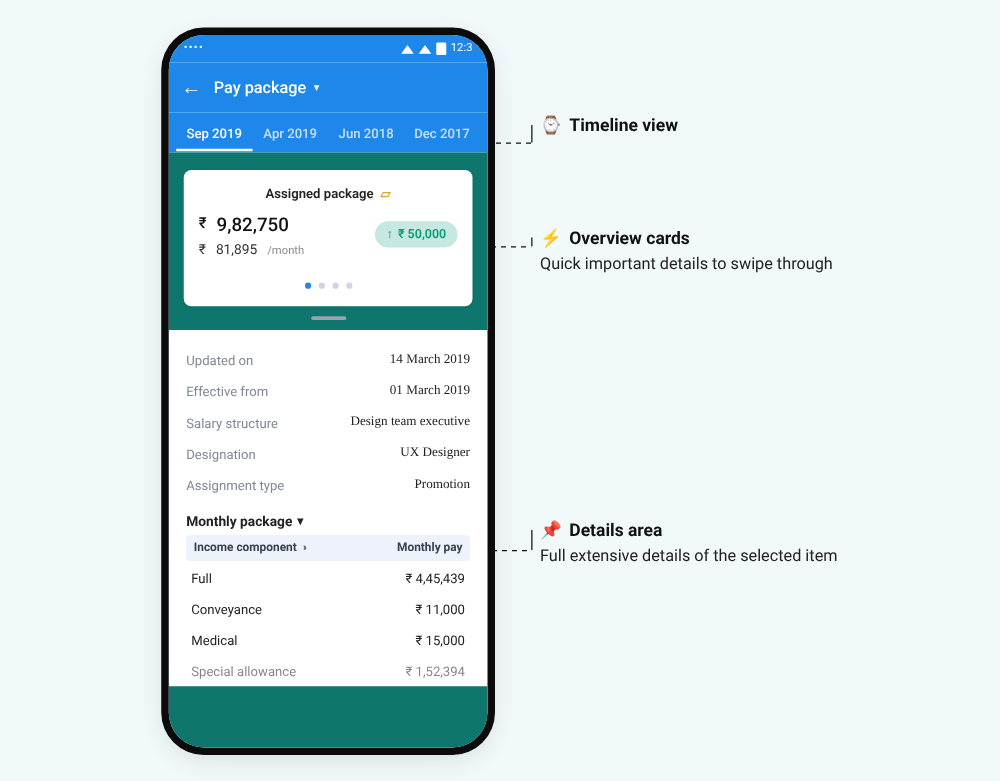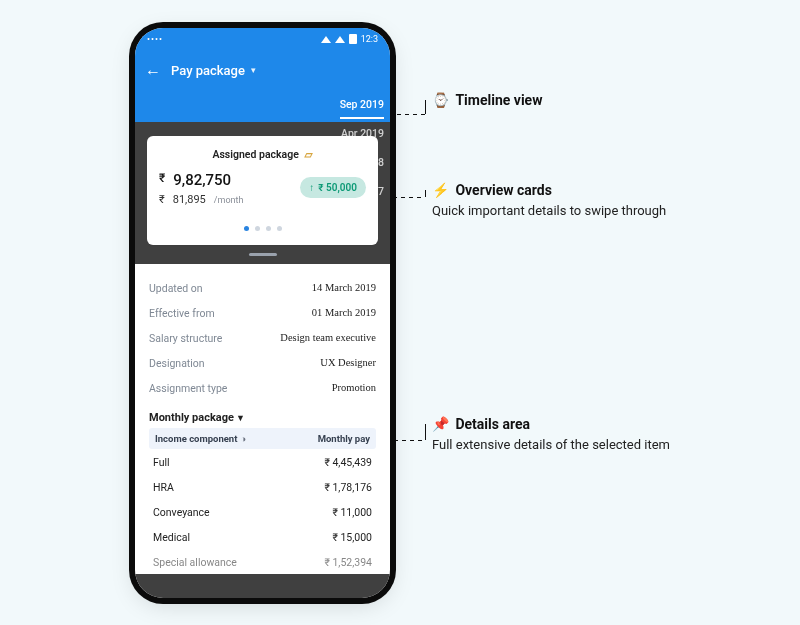--- a/index.html
+++ b/index.html
@@ -61,39 +61,38 @@
   }
   .back-icon { font-size: 16px; line-height: 1; }
   .appbar-title { font-size: 13px; font-weight: 500; display: flex; align-items: center; gap: 6px; }
   .appbar-title .caret { font-size: 9px; opacity: .9; }
 
   
   .tabs {
     height: 32px;
     background: #1e88ea;
     display: flex;
-    align-items: flex-end;
+    align-items: center;
     padding: 0 6px;
     gap: 0;
-    flex-direction: column;
   }
   .tab {
     flex: 1;
     text-align: center;
     color: rgba(255,255,255,0.75);
     font-size: 10.5px;
     font-weight: 500;
     padding: 8px 0 6px;
     border-bottom: 2px solid transparent;
     white-space: nowrap;
   }
   .tab.active { color: #fff; border-bottom-color: #fff; }
 
   
-  .body { background: #404040; height: calc(100% - 94px); overflow: hidden; }
+  .body { background: #0f766e; height: calc(100% - 94px); overflow: hidden; }
 
   
   .card {
     background: #fff;
     margin: 14px 12px 6px;
     border-radius: 6px;
     padding: 12px 12px 10px;
     box-shadow: 0 1px 2px rgba(0,0,0,0.06);
   }
   .card-title {
@@ -188,21 +187,21 @@
       <span class="back-icon">←</span>
       <div class="appbar-title">
         <span>Pay package</span>
         <span class="caret">▾</span>
       </div>
     </div>
 
     <div class="tabs">
       <div class="tab active">Sep 2019</div>
       <div class="tab">Apr 2019</div>
-      <div class="tab">Jul 2018</div>
+      <div class="tab">Jun 2018</div>
       <div class="tab">Dec 2017</div>
     </div>
 
     <div class="body">
 
       <div class="card">
         <div class="card-title">
           <span>Assigned package</span>
           <span class="pkg-icon">▱</span>
         </div>
@@ -261,24 +260,20 @@
         <div class="colhead">
           <span><span>Income component</span><span class="shield">◑</span></span>
           <span>Monthly pay</span>
         </div>
 
         <div class="tr">
             <span>Full</span>
             <span class="v">₹ 4,45,439</span>
           </div>
         <div class="tr">
-            <span>HRA</span>
-            <span class="v">₹ 1,78,176</span>
-          </div>
-        <div class="tr">
             <span>Conveyance</span>
             <span class="v">₹ 11,000</span>
           </div>
         <div class="tr">
             <span>Medical</span>
             <span class="v">₹ 15,000</span>
           </div>
         <div class="tr">
             <span>Special allowance</span>
             <span class="v">₹ 1,52,394</span>

